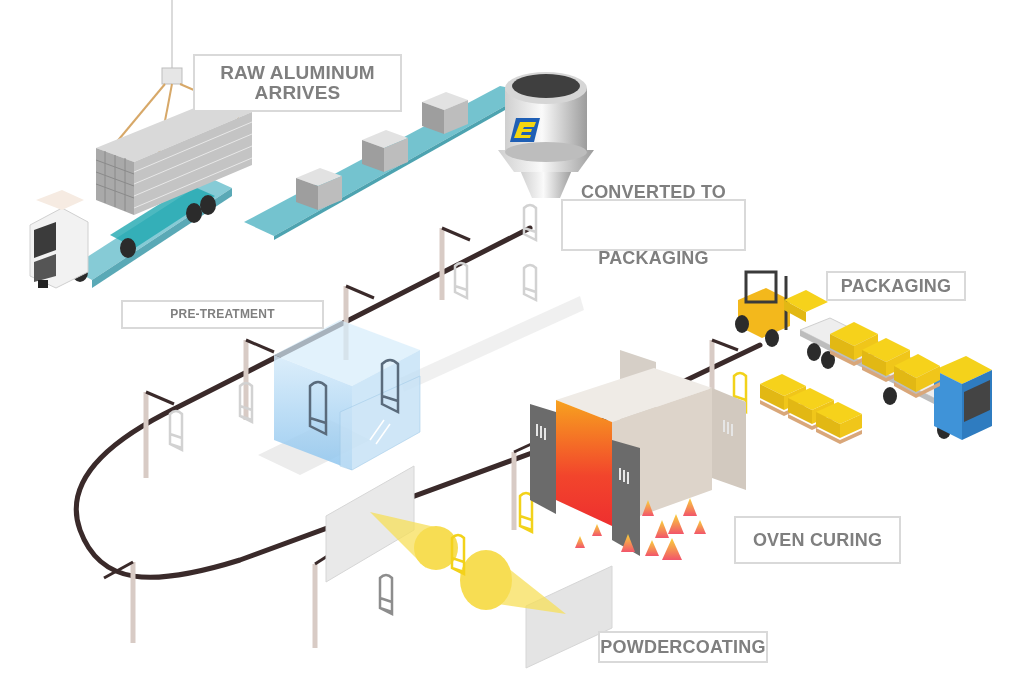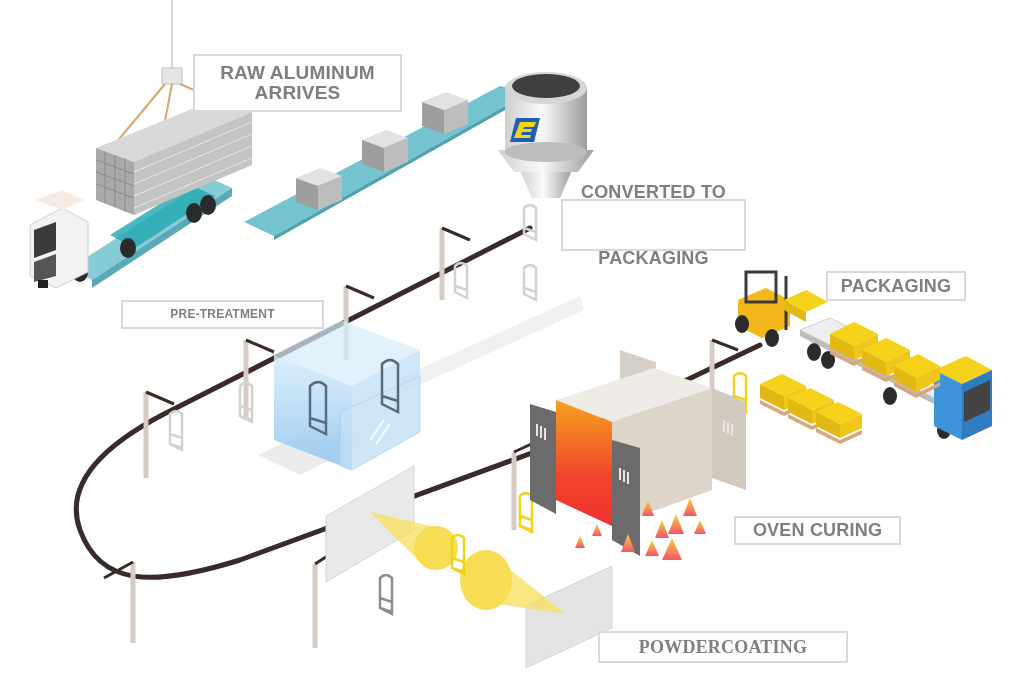--- a/index.html
+++ b/index.html
@@ -11,22 +11,22 @@
     color: #7f7f7f; font-family: "Liberation Sans", sans-serif; font-weight: bold;
     text-align: center; line-height: 1.05; box-sizing: border-box;
     display: flex; flex-direction: column; justify-content: center; align-items: center;
     letter-spacing: 0.2px;
   }
   .label-box span { display: block; }
   #lbl-raw   { left: 193px; top: 54px;  width: 209px; height: 58px; font-size: 19px; }
   #lbl-conv  { left: 561px; top: 199px; width: 185px; height: 52px; font-size: 18px; gap: 47px; }
   #lbl-pack  { left: 826px; top: 271px; width: 140px; height: 30px; font-size: 18px; }
   #lbl-pre   { left: 121px; top: 300px; width: 203px; height: 29px; font-size: 12px; }
-  #lbl-oven  { left: 734px; top: 516px; width: 167px; height: 29px; font-size: 18px; }
-  #lbl-powder{ left: 598px; top: 631px; width: 250px; height: 32px; font-size: 18px; font-family: Liberation Serif, serif; }
+  #lbl-oven  { left: 734px; top: 516px; width: 167px; height: 48px; font-size: 18px; }
+  #lbl-powder{ left: 598px; top: 631px; width: 170px; height: 32px; font-size: 18px; }
 </style>
 </head>
 <body>
 
 <svg id="scene" viewBox="0 0 1024 675">
   <defs>
     <linearGradient id="gMetal" x1="0" x2="1">
       <stop offset="0" stop-color="#cfcfcf"></stop>
         <stop offset="0.45" stop-color="#fafafa"></stop>
         <stop offset="1" stop-color="#9c9c9c"></stop>

